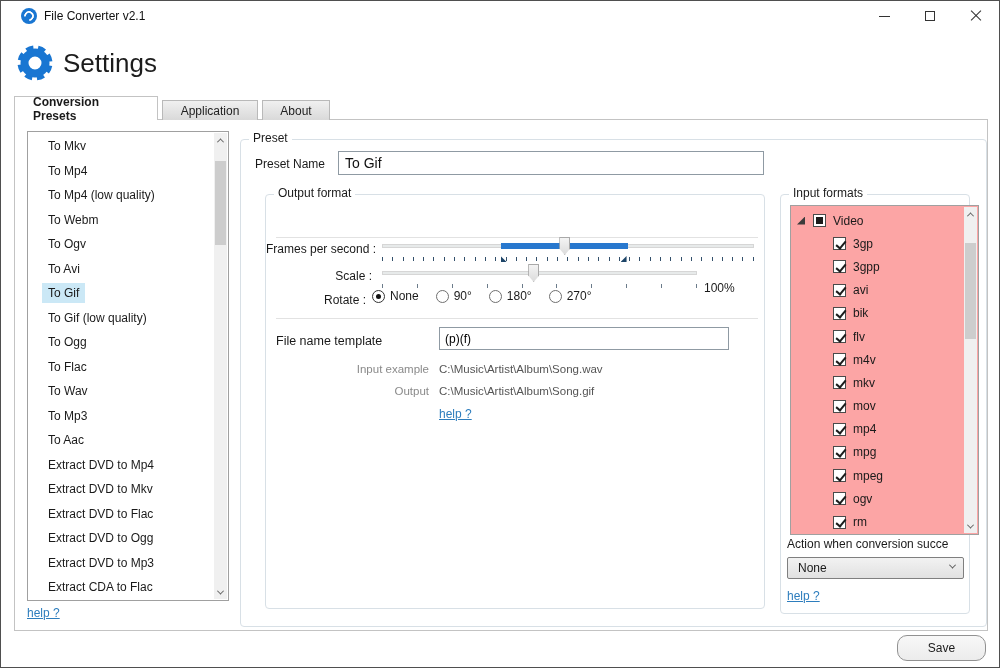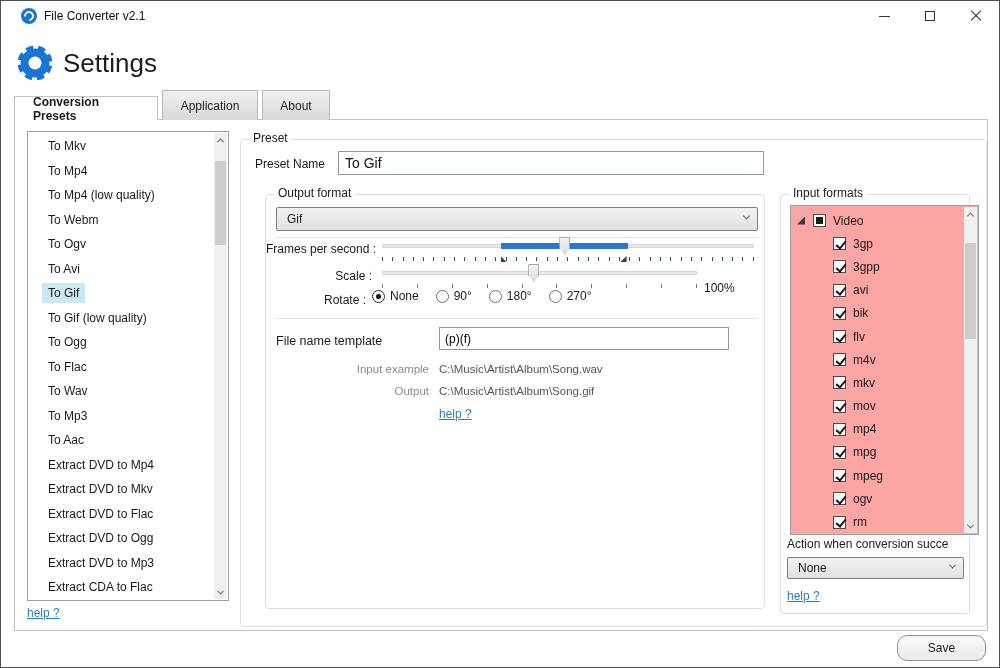--- a/index.html
+++ b/index.html
@@ -21,21 +21,21 @@
   .glyph-close::before,.glyph-close::after { content:""; position:absolute; left:-1px; top:5px; width:14px; height:0; border-top:1px solid #333; }
   .glyph-close::before { transform:rotate(45deg); } .glyph-close::after { transform:rotate(-45deg); }
   
   .settings-header { position:absolute; left:0; top:36px; height:56px; width:100%; }
   .gear { position:absolute; left:14px; top:6px; }
   .settings-title { position:absolute; left:62px; top:11px; font-size:26px; font-weight:500; color:#1c1c1c; }
   
   .tabs { position:absolute; left:13px; top:95px; height:24px; display:flex; align-items:flex-end; z-index:3; }
   .tab { font-size:12px; padding:0 18px; display:flex; align-items:center; justify-content:center; }
   .tab.active { height:24px; background:#fff; border:1px solid #c3c3c3; border-bottom:none; font-weight:bold; width:144px; }
-  .tab.inactive { height:30px; background:linear-gradient(#f0f0f0,#d9d9d9); border:1px solid #b9b9b9; border-bottom:none; margin-left:4px; color:#222; }
+  .tab.inactive { height:20px; background:linear-gradient(#f0f0f0,#d9d9d9); border:1px solid #b9b9b9; border-bottom:none; margin-left:4px; color:#222; }
   .tab-application { width:96px; } .tab-about { width:68px; }
   
   .panel { position:absolute; left:13px; top:118px; width:974px; height:512px; border:1px solid #c3c3c3; background:#fff; z-index:2; }
   
   .list-box { position:absolute; left:12px; top:11px; width:202px; height:470px; border:1px solid #a0a0a0; background:#fff; overflow:hidden; }
   .list-rows { position:absolute; left:0; top:2px; right:14px; }
   .list-row { height:24.5px; display:flex; align-items:center; padding-left:14px; font-size:12px; white-space:nowrap; }
   .list-label { padding:3px 6px; }
   .list-label.selected { background:#cbe8f6; }
   .help-link { color:#2d7dbd; text-decoration:underline; font-size:12px; }
@@ -220,24 +220,20 @@
     <a class="help-link list-help">help ?</a>
 
     <div class="groupbox gb-preset">
       <span class="gb-label">Preset</span>
       <span class="label preset-name-label">Preset Name</span>
       <input class="text-input preset-name-input" value="To Gif" style="">
 
       <div class="groupbox gb-output">
         <span class="gb-label">Output format</span>
 
-        <div class="combo format-combo">
-          <span>Gif</span>
-          <span class="chev down"></span>
-        </div>
         <div class="sep sep1"></div>
 
         <span class="row-label" style="top:47px;">Frames per second :</span>
         <div class="slider" style="left:116px;top:42px;width:372px;">
           <div class="track"></div>
           <div class="sel-range" id="fps-sel" style="left: 32%; width: 34%;"></div>
           <div class="thumb" id="fps-thumb" style="left: calc(49% - 5px);"></div>
         </div>
         <div class="tickbar fps" id="fps-ticks" style="left:116px;top:61px;width:372px;">
             <span class="tick"></span>

